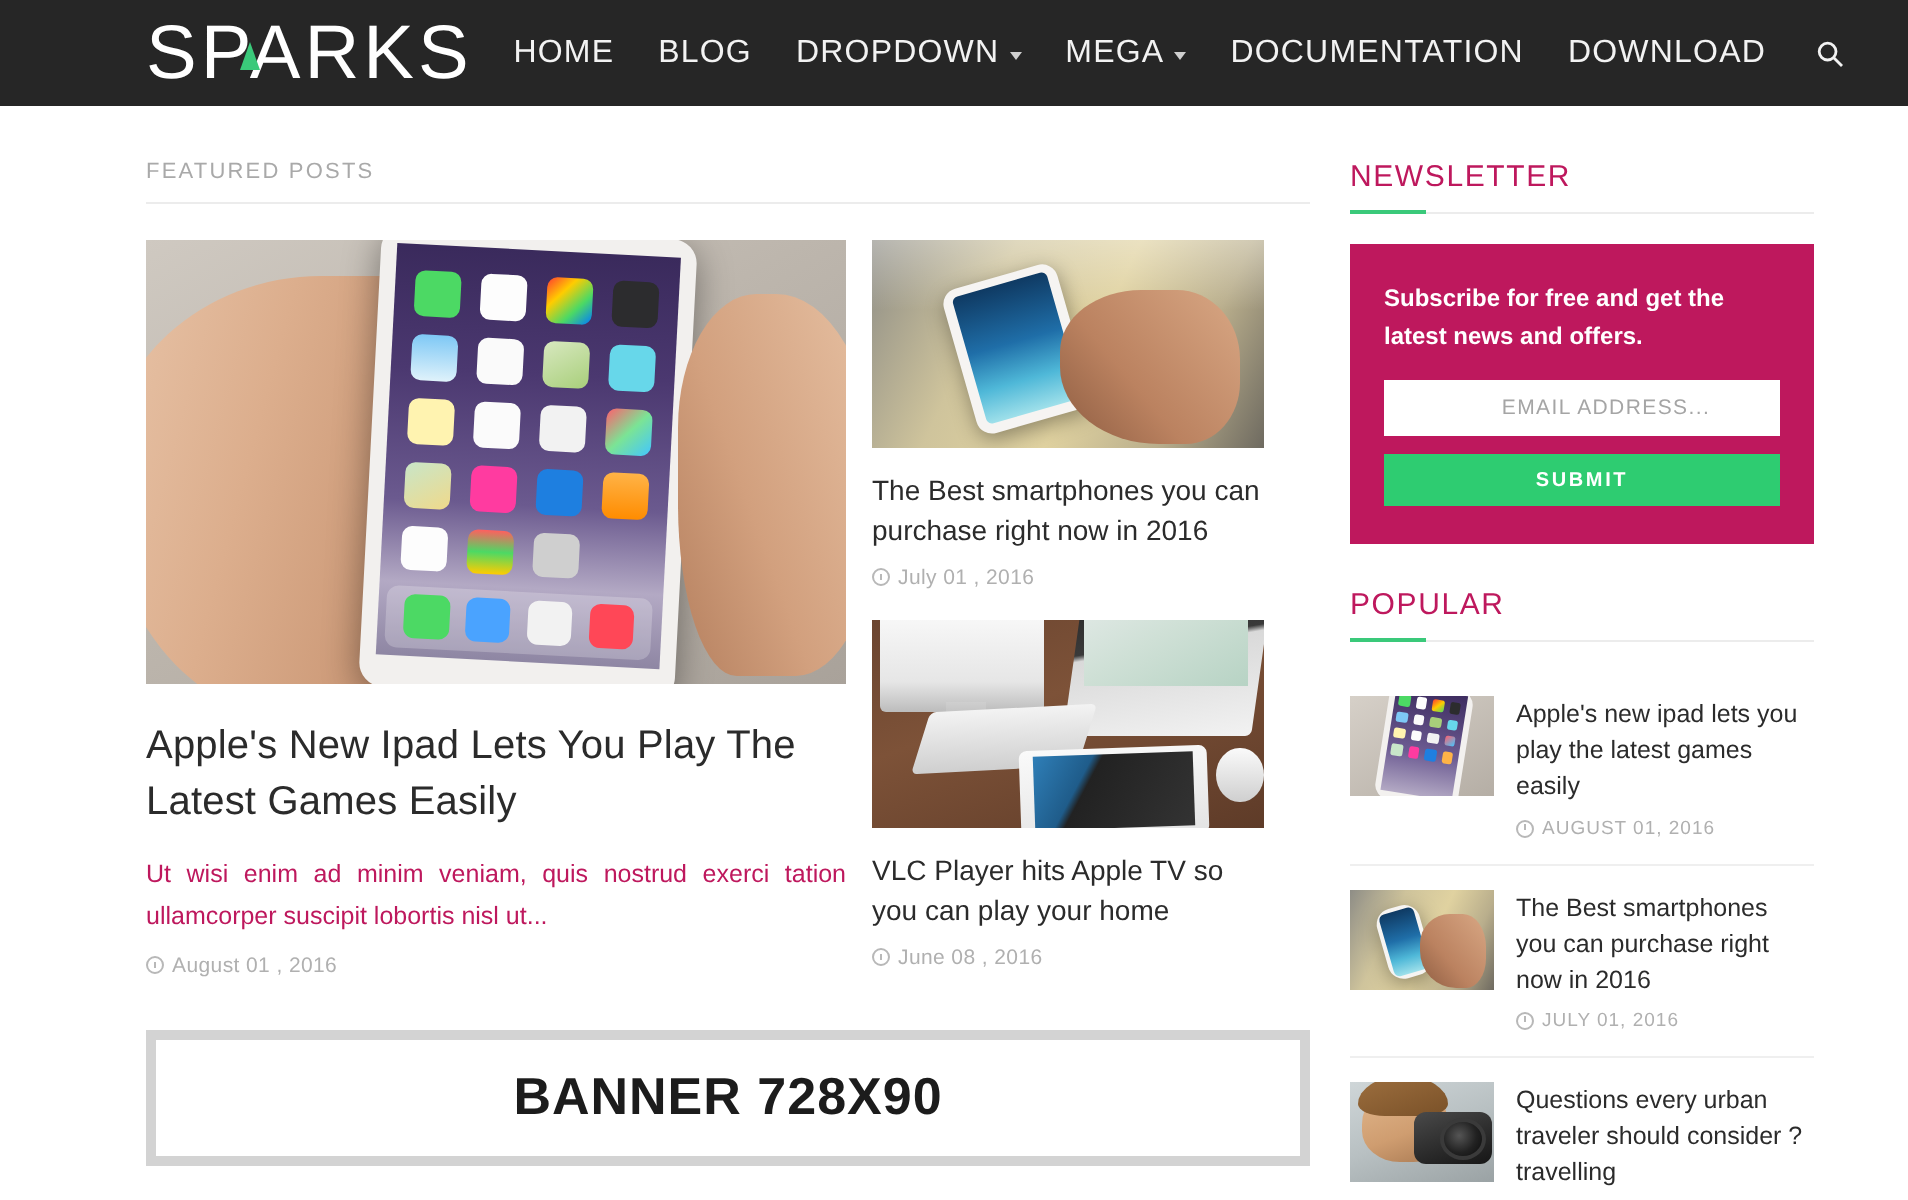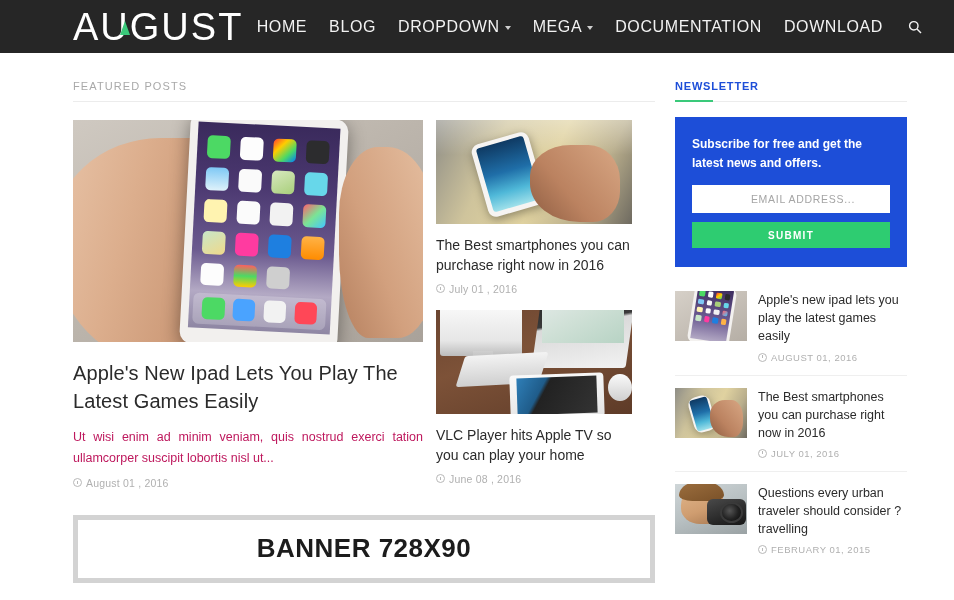--- a/index.html
+++ b/index.html
@@ -100,25 +100,25 @@
     border-bottom: 1px solid #ececec;
     margin-bottom: 18px;
   }
   .side-title-wrap {
     border-bottom: 1px solid #ececec;
     position: relative;
     padding-bottom: 9px;
     margin-bottom: 15px;
   }
   .side-title {
-    font-size: 11px;
+    font-size: 15px;
     letter-spacing: 0.8px;
-    color: #1d4ed8;
+    color: #be185d;
     text-transform: uppercase;
-    font-weight: 700;
+    font-weight: 400;
   }
   .side-title-wrap::after {
     content: "";
     position: absolute;
     left: 0; bottom: -1px;
     width: 38px; height: 2px;
     background: #3ac97a;
   }
 
   
@@ -193,21 +193,21 @@
   }
   .banner span {
     font-size: 26px;
     font-weight: 700;
     color: #1c1c1c;
     letter-spacing: 0.5px;
   }
 
   
   .newsletter-box {
-    background: #1d4ed8;
+    background: #be185d;
     padding: 18px 17px 19px 17px;
   }
   .newsletter-box p {
     color: #ffffff;
     font-size: 12px;
     line-height: 1.55;
     font-weight: bold;
     margin-bottom: 13px;
   }
   .nl-input {
@@ -417,21 +417,21 @@
     position:absolute; left:8%; top:7%; width:84%;
     display:grid; grid-template-columns: repeat(4,1fr); gap:3px;
   }
   .p1-app { width:100%; padding-bottom:100%; border-radius:24%; }
 </style>
 </head>
 <body>
 
 <div class="header">
   <div class="logo">
-    <span class="logo-text">AUGUST</span>
+    <span class="logo-text">SPARKS</span>
     <span class="logo-accent"></span>
   </div>
 
   <nav class="nav">
     <div class="nav-item">
       <span>HOME</span>
     </div>
     <div class="nav-item">
       <span>BLOG</span>
     </div>
@@ -567,20 +567,23 @@
         <div class="side-title">NEWSLETTER</div>
       </div>
       <div class="newsletter-box">
         <p>Subscribe for free and get the latest news and offers.</p>
         <input class="nl-input" type="text" placeholder="EMAIL ADDRESS..." style="">
         <button class="nl-submit">SUBMIT</button>
       </div>
     </div>
 
     <div class="pop-block">
+      <div class="side-title-wrap">
+        <div class="side-title">POPULAR</div>
+      </div>
 
       <div class="pop-item">
         <div class="pop-thumb">
           <div class="ph p1-bg"></div>
           <div class="p1-phone">
             <div class="p1-screen">
               <div class="p1-grid">
                 <div class="p1-app" style="background:#4cd964"></div>
                 <div class="p1-app" style="background:#fdfdfd"></div>
                 <div class="p1-app" style="background:linear-gradient(135deg,#ff3b30,#ffcc00,#4cd964)"></div>

